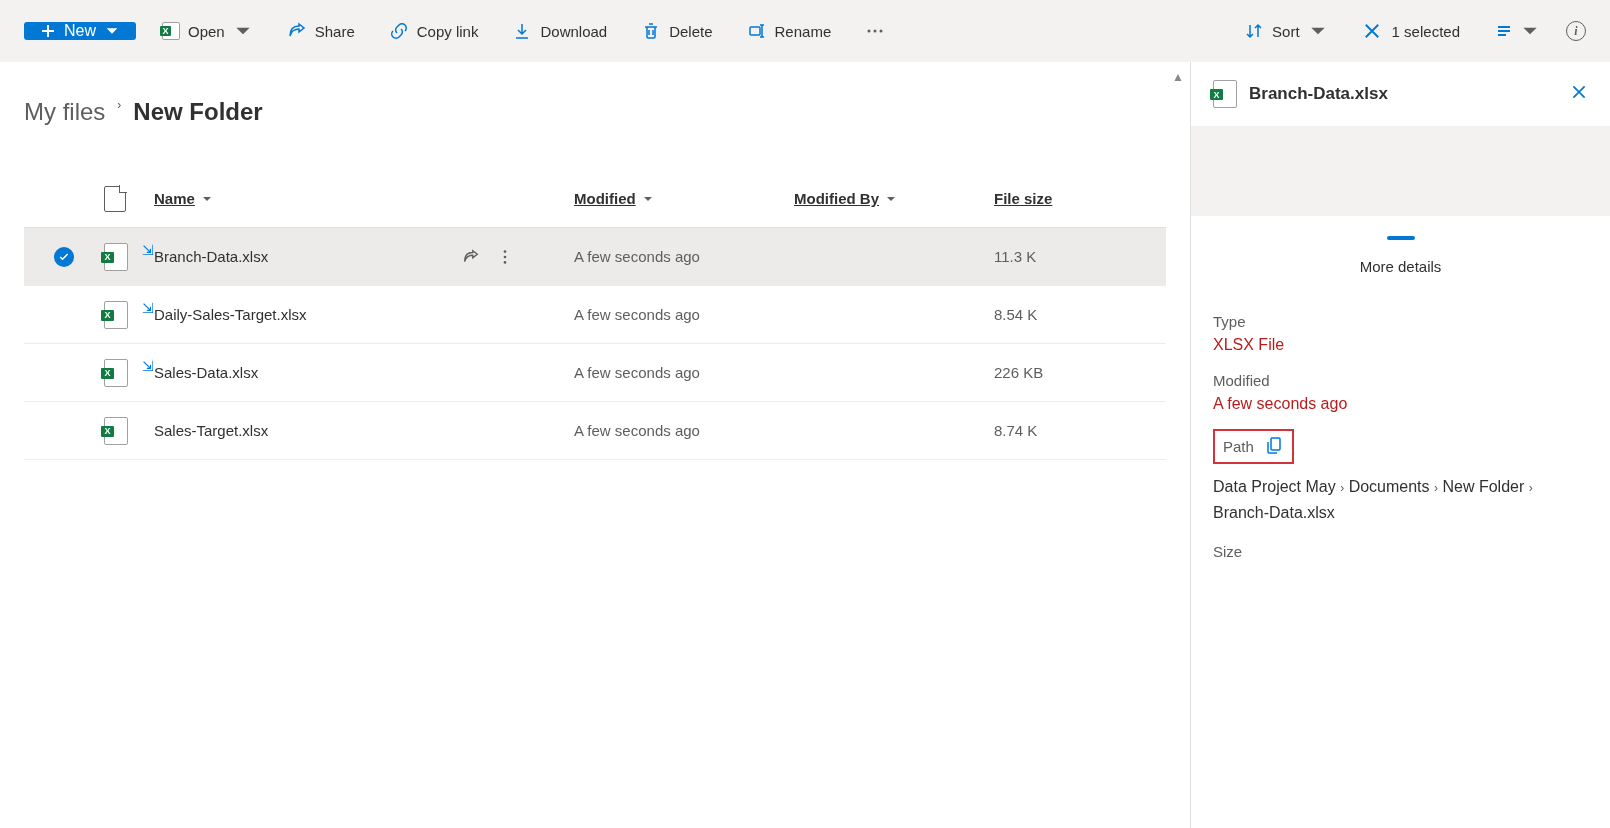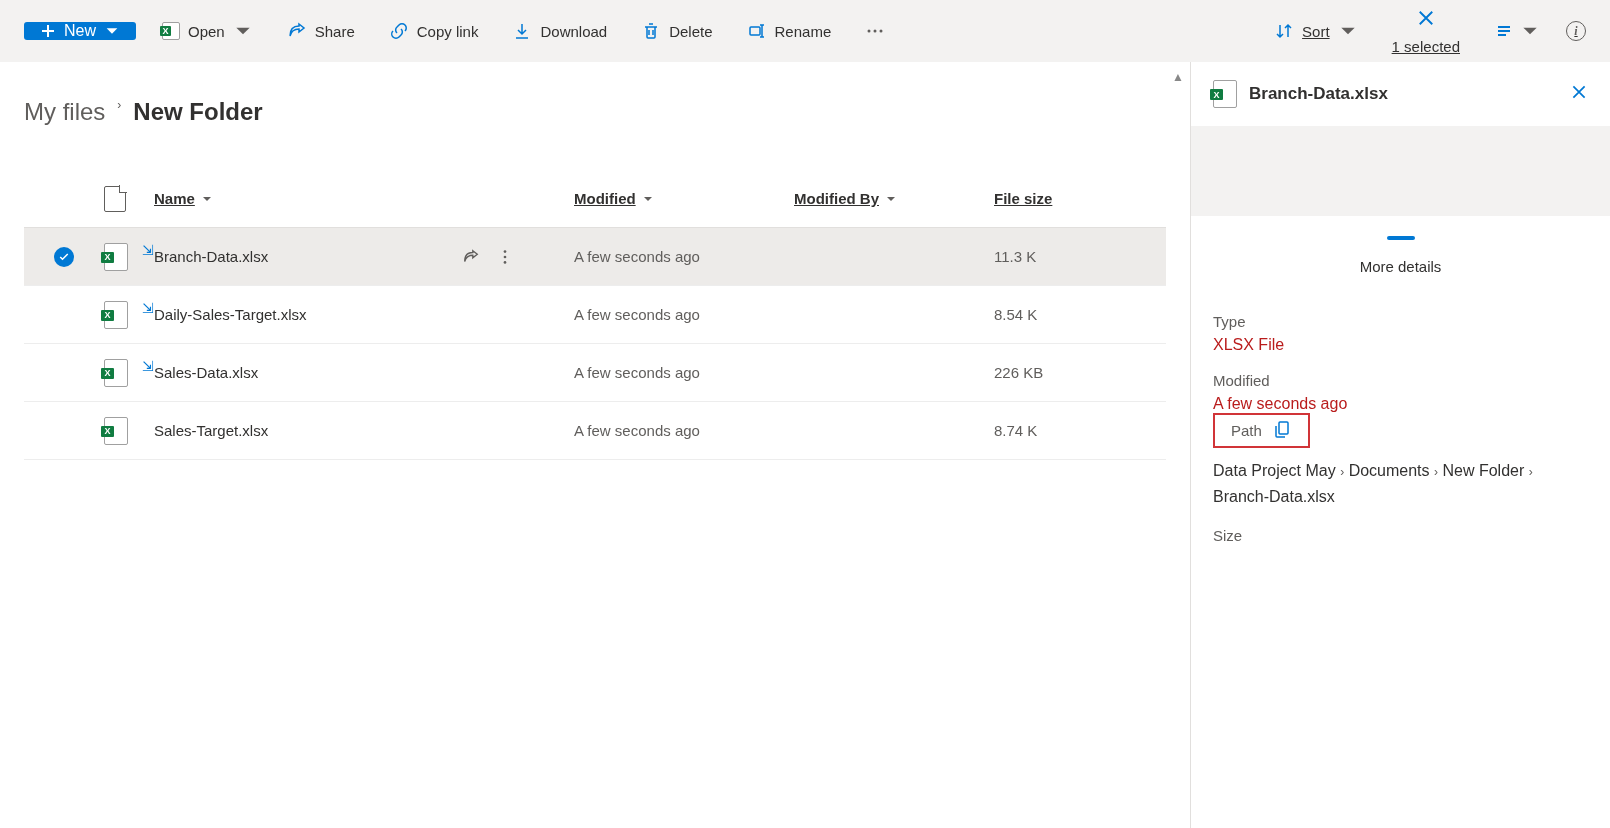--- a/index.html
+++ b/index.html
@@ -2,21 +2,21 @@
 <html><head>
 <meta charset="utf-8">
 <style>
 * { box-sizing: border-box; margin: 0; padding: 0; }
 body { font-family: "Segoe UI", -apple-system, sans-serif; font-size: 14px; color: #323130; background: #fff; width: 1610px; height: 828px; overflow: hidden; }
 .toolbar { display: flex; align-items: center; height: 62px; background: #f3f2f1; padding: 0 24px; gap: 18px; }
 .new-btn { background: #0078d4; color: #fff; border: none; border-radius: 3px; padding: 0 16px; font-size: 16px; display: flex; align-items: center; gap: 8px; cursor: pointer; }
 .new-btn svg { width: 16px; height: 16px; }
 .toolbar-item { display: flex; align-items: center; gap: 8px; color: #323130; font-size: 15px; cursor: pointer; padding: 6px 8px; }
 .toolbar-item svg { width: 20px; height: 20px; }
-.toolbar-right { margin-left: auto; display: flex; align-items: center; gap: 18px; text-decoration: underline; }
+.toolbar-right { margin-left: auto; display: flex; align-items: center; gap: 18px; }
 .excel-icon-sm { width: 18px; height: 18px; background: #fff; border: 1px solid #a0a0a0; border-radius: 2px; position: relative; display: flex; align-items: center; justify-content: flex-start; }
 .excel-icon-sm::after { content: "X"; background: #107c41; color: #fff; font-size: 9px; font-weight: bold; width: 11px; height: 10px; display: flex; align-items: center; justify-content: center; position: absolute; left: -3px; border-radius: 1px; }
 .main { display: flex; height: calc(100% - 62px); }
 .files { flex: 1; padding: 36px 24px 0 24px; overflow: hidden; position: relative; }
 .scroll-up { position: absolute; right: 6px; top: 8px; color: #888; font-size: 12px; }
 .breadcrumb { font-size: 24px; color: #605e5c; margin-bottom: 44px; display: flex; align-items: flex-start; gap: 12px; }
 .breadcrumb .current { color: #323130; font-weight: 600; }
 .file-table { width: 100%; }
 .file-header, .file-row { display: grid; grid-template-columns: 80px 50px 420px 220px 200px 1fr; align-items: center; height: 58px; border-bottom: 1px solid #ededed; }
 .file-header { font-weight: 600; font-size: 15px; color: #323130; border-bottom: 1px solid #e1dfdd; text-decoration: underline; }
@@ -36,26 +36,26 @@
 .details { width: 420px; border-left: 1px solid #e1dfdd; display: flex; flex-direction: column; }
 .details-head { display: flex; align-items: center; gap: 12px; padding: 18px 22px; }
 .details-head .title { font-size: 17px; font-weight: 600; flex: 1; }
 .close-x { color: #0078d4; font-size: 20px; cursor: pointer; }
 .details-blank { background: #f3f2f1; height: 90px; }
 .more-details { text-align: center; padding: 20px 0 12px; font-size: 15px; color: #323130; position: relative; }
 .handle { width: 28px; height: 4px; background: #0078d4; margin: 0 auto 18px; border-radius: 2px; }
 .details-body { padding: 8px 22px; }
 .field-label { font-weight: 400; font-size: 15px; color: #605e5c; margin-top: 18px; margin-bottom: 6px; }
 .field-value { font-size: 16px; color: #b91c1c; }
-.path-row { display: flex; align-items: center; gap: 10px; margin-top: 0; border: 2.5px solid #d13438; padding: 4px 16px; width: fit-content; }
+.path-row { display: flex; align-items: center; gap: 10px; margin-top: 16px; border: 2.5px solid #d13438; padding: 4px 8px; width: fit-content; }
 .path-row .field-label { margin: 0; }
 .path-copy { color: #0078d4; }
 .path-value { font-size: 16px; line-height: 1.6; margin-top: 10px; color: #323130; }
 .chev { font-size: 12px; color: #605e5c; }
-.selection-x { color: #0078d4; display: flex; align-items: center; gap: 10px; flex-direction: column; }
+.selection-x { color: #0078d4; display: flex; align-items: center; gap: 10px; }
 .view-toggle { color: #0078d4; display: flex; align-items: center; gap: 6px; }
 .info-icon { width: 20px; height: 20px; border: 1.8px solid #605e5c; border-radius: 50%; display: flex; align-items: center; justify-content: center; font-size: 12px; font-style: italic; font-family: serif; color: #605e5c; font-weight: bold; }
 </style>
 </head>
 <body>
 
 <div class="toolbar">
   <button class="new-btn">
     <svg viewBox="0 0 16 16" fill="none" stroke="currentColor" stroke-width="2">
         <path d="M8 2v12M2 8h12"></path>

